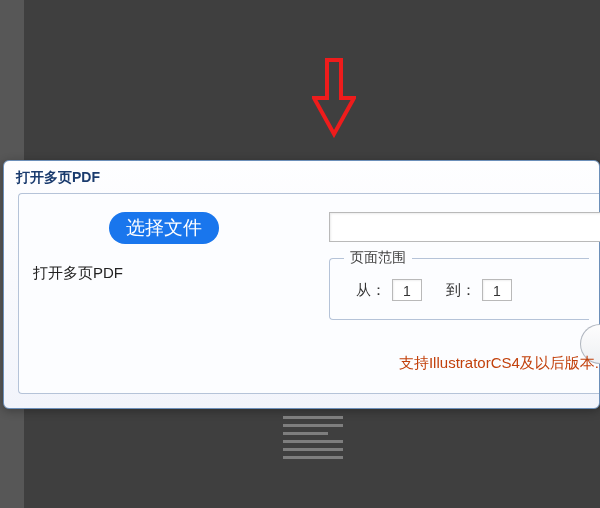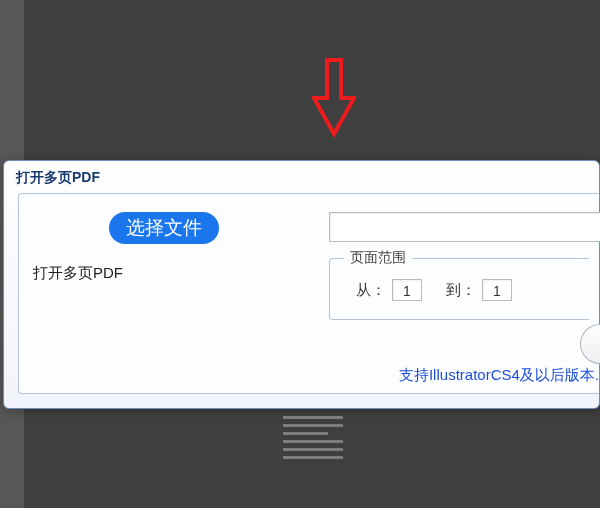--- a/index.html
+++ b/index.html
@@ -135,23 +135,23 @@
     width: 20px;
     height: 40px;
     border: 1px solid #b0b6bf;
     border-right: none;
     border-radius: 40px 0 0 40px;
     background: linear-gradient(#fdfdfd,#eef0f3);
   }
   .footer-text {
     position: absolute;
     right: 0;
-    bottom: 8px;
+    bottom: 20px;
     font-size: 15px;
-    color: #1d4ed8;
+    color: #c2410c;
   }
   .ghost-block {
     position: absolute;
     left: 283px;
     top: 416px;
     width: 60px;
     height: 55px;
   }
   .ghost-block div {
     height: 3px;

